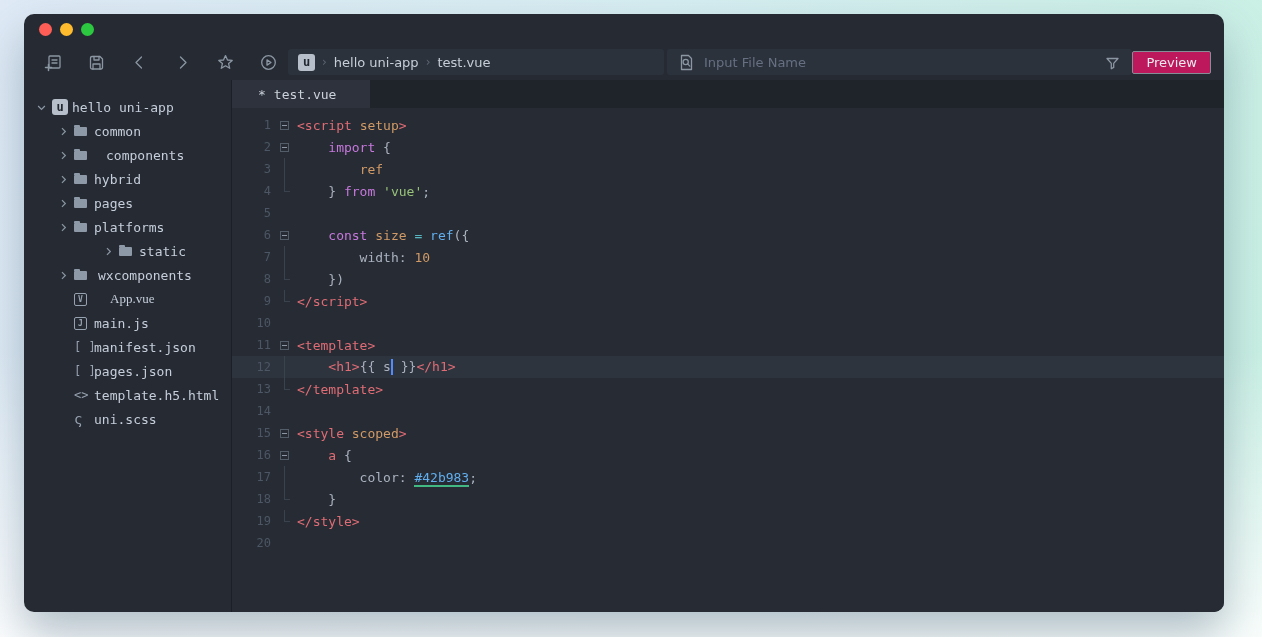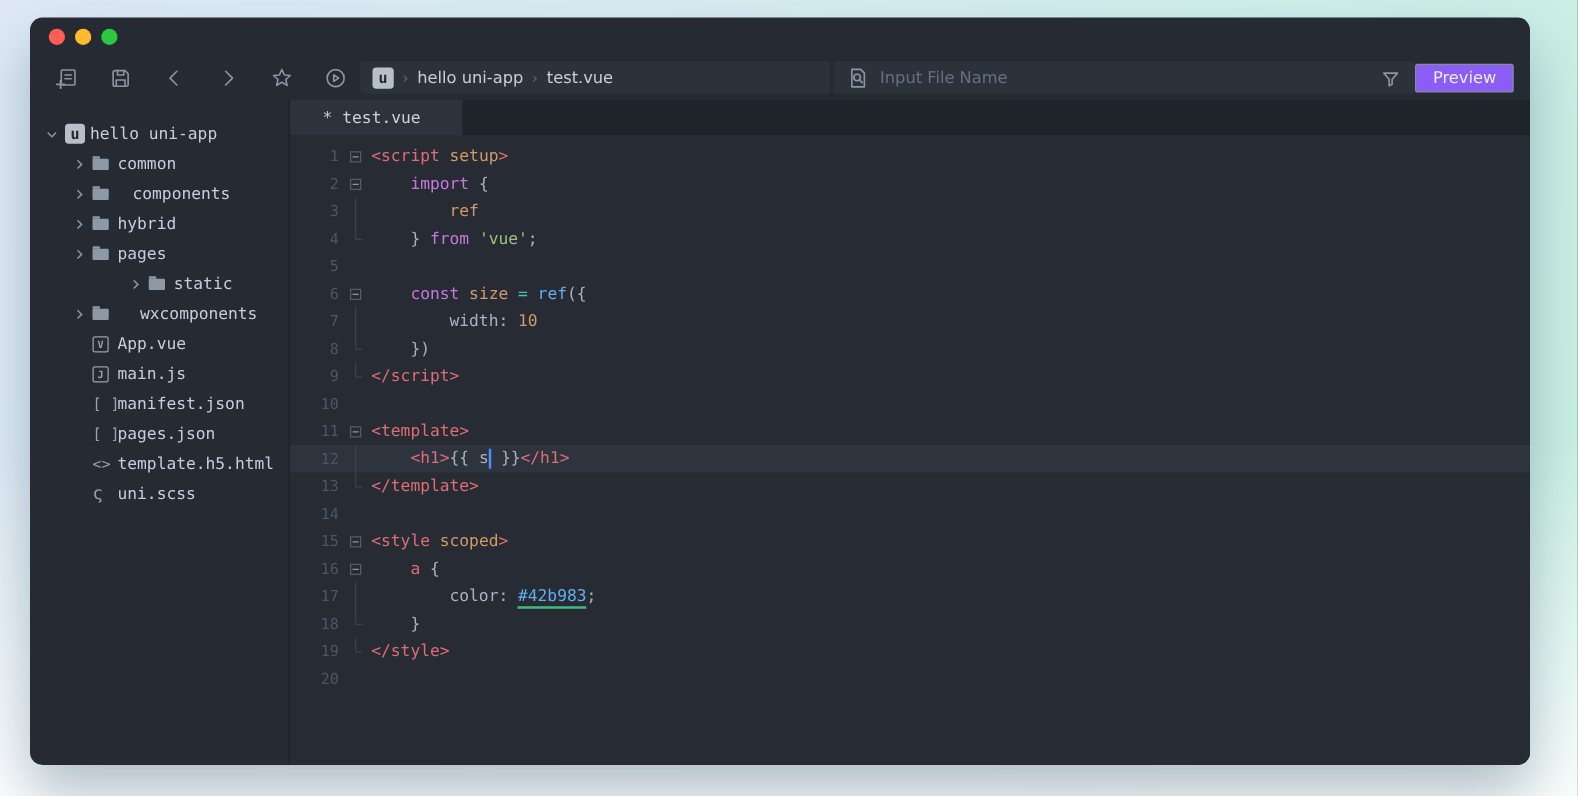--- a/index.html
+++ b/index.html
@@ -43,21 +43,21 @@
     display:inline-flex;align-items:center;justify-content:center;flex:none;}
   .crumb-sep{color:#5b6573;font-size:12px;}
   .searchbar{flex:1; margin-left:3px; padding:0 10px; gap:8px;}
   .searchbar input{
     flex:1; background:transparent; border:none; outline:none; color:var(--ui-text);
     font-size:13px; font-family:"DejaVu Sans",sans-serif;
   }
   .searchbar input::placeholder{color:var(--placeholder);}
   .sb-icon{color:var(--ui-dim); display:inline-flex; flex:none;}
   .preview-btn{
-    flex:none; background:#8b5cf6; color:#e9ecef;
+    flex:none; background:#be185d; color:#e9ecef;
     border:1px solid #868d96; border-radius:2px; font-size:13px;
     font-family:"DejaVu Sans",sans-serif; padding:3px 13px; cursor:pointer;text-align:right;
   }
   
   .content{flex:1; display:flex; min-height:0;}
   .sidebar{width:208px; flex:none; border-right:1px solid var(--divider); padding-top:15px; overflow:hidden;}
   .tree-row{height:24px; display:flex; align-items:center; color:#c6cedb;
     font-family:"DejaVu Sans Mono",monospace; font-size:13px; cursor:pointer; white-space:nowrap;}
   .tree-row .chev{width:16px; flex:none; color:#8b96a3; display:inline-flex; align-items:center; justify-content:flex-start;}
   .tree-row .ticon{width:18px; flex:none; display:inline-flex; align-items:center; color:#97a2b0;}
@@ -212,48 +212,59 @@
           <span class="chev">
             <svg width="11" height="11" viewBox="0 0 18 18" fill="none" stroke="currentColor" stroke-width="2">
               <path d="M6.5 3.5 12 9l-5.5 5.5"></path>
             </svg>
           </span>
           <span class="ticon">
             <span class="folder-shape"></span>
           </span>
           <span style="margin-left: 2px;">pages</span>
         </div>
+        <div class="tree-row" style="padding-left: 34px;">
+          <span class="chev">
+            <svg width="11" height="11" viewBox="0 0 18 18" fill="none" stroke="currentColor" stroke-width="2">
+              <path d="M6.5 3.5 12 9l-5.5 5.5"></path>
+            </svg>
+          </span>
+          <span class="ticon">
+            <span class="folder-shape"></span>
+          </span>
+          <span style="margin-left: 2px;">platforms</span>
+        </div>
         <div class="tree-row" style="padding-left: 34px; justify-content: center;">
           <span class="chev">
             <svg width="11" height="11" viewBox="0 0 18 18" fill="none" stroke="currentColor" stroke-width="2">
               <path d="M6.5 3.5 12 9l-5.5 5.5"></path>
             </svg>
           </span>
           <span class="ticon">
             <span class="folder-shape"></span>
           </span>
           <span style="margin-left: 2px;">static</span>
         </div>
         <div class="tree-row" style="padding-left: 34px;">
           <span class="chev">
             <svg width="11" height="11" viewBox="0 0 18 18" fill="none" stroke="currentColor" stroke-width="2">
               <path d="M6.5 3.5 12 9l-5.5 5.5"></path>
             </svg>
           </span>
           <span class="ticon">
             <span class="folder-shape"></span>
           </span>
-          <span style="margin-left: 20px;">wxcomponents</span>
+          <span style="margin-left: 6px;">wxcomponents</span>
         </div>
         <div class="tree-row" style="padding-left: 34px;">
           <span class="chev"></span>
           <span class="ticon">
             <span class="filebox">V</span>
           </span>
-          <span style="margin-left: 2px;">App.vue</span>
+          <span style="margin-left: 18px; font-family: Liberation Serif, serif;">App.vue</span>
         </div>
         <div class="tree-row" style="padding-left: 34px;">
           <span class="chev"></span>
           <span class="ticon">
             <span class="filebox">J</span>
           </span>
           <span style="margin-left: 2px;">main.js</span>
         </div>
         <div class="tree-row" style="padding-left: 34px;">
           <span class="chev"></span>

